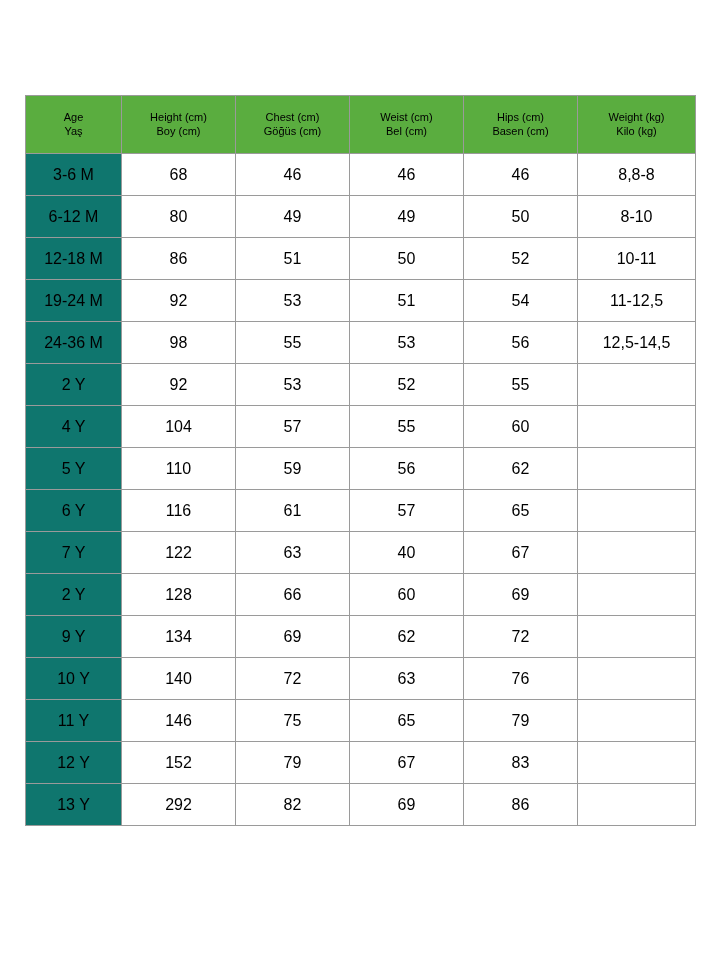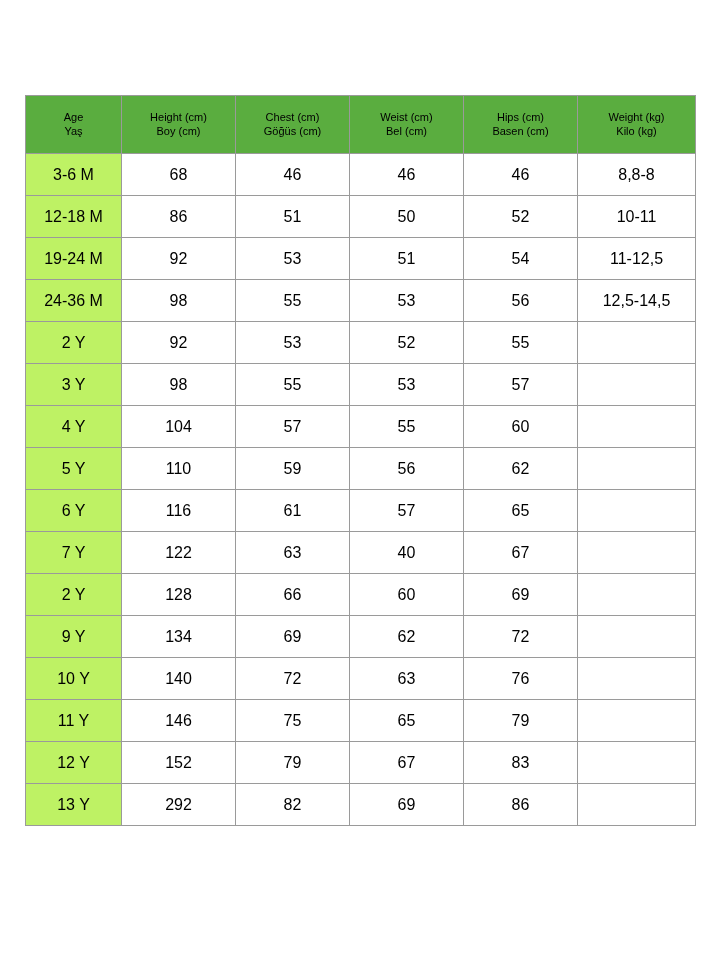--- a/index.html
+++ b/index.html
@@ -45,21 +45,21 @@
     background: #5aad3f;
     height: 57px;
     font-size: 11px;
     color: #000000;
     font-weight: normal;
   }
   .hdr-line {
     display: block;
   }
   td.age-cell {
-    background: #bef264;
+    background: #0f766e;
     width: 96px;
   }
   th.age-head {
     width: 96px;
   }
   col.c-age { width: 96px; }
   col.c-data { width: 114px; }
   col.c-last { width: 118px; }
 </style>
 </head>
@@ -107,20 +107,28 @@
       <tbody>
         <tr>
           <td class="age-cell">3-6 M</td>
           <td>68</td>
           <td>46</td>
           <td>46</td>
           <td>46</td>
           <td>8,8-8</td>
         </tr>
         <tr>
+          <td class="age-cell">6-12 M</td>
+          <td>80</td>
+          <td>49</td>
+          <td>49</td>
+          <td>50</td>
+          <td>8-10</td>
+        </tr>
+        <tr>
           <td class="age-cell">12-18 M</td>
           <td>86</td>
           <td>51</td>
           <td>50</td>
           <td>52</td>
           <td>10-11</td>
         </tr>
         <tr>
           <td class="age-cell">19-24 M</td>
           <td>92</td>
@@ -139,28 +147,20 @@
         </tr>
         <tr>
           <td class="age-cell">2 Y</td>
           <td>92</td>
           <td>53</td>
           <td>52</td>
           <td>55</td>
           <td></td>
         </tr>
         <tr>
-          <td class="age-cell">3 Y</td>
-          <td>98</td>
-          <td>55</td>
-          <td>53</td>
-          <td>57</td>
-          <td></td>
-        </tr>
-        <tr>
           <td class="age-cell">4 Y</td>
           <td>104</td>
           <td>57</td>
           <td>55</td>
           <td>60</td>
           <td></td>
         </tr>
         <tr>
           <td class="age-cell">5 Y</td>
           <td>110</td>

